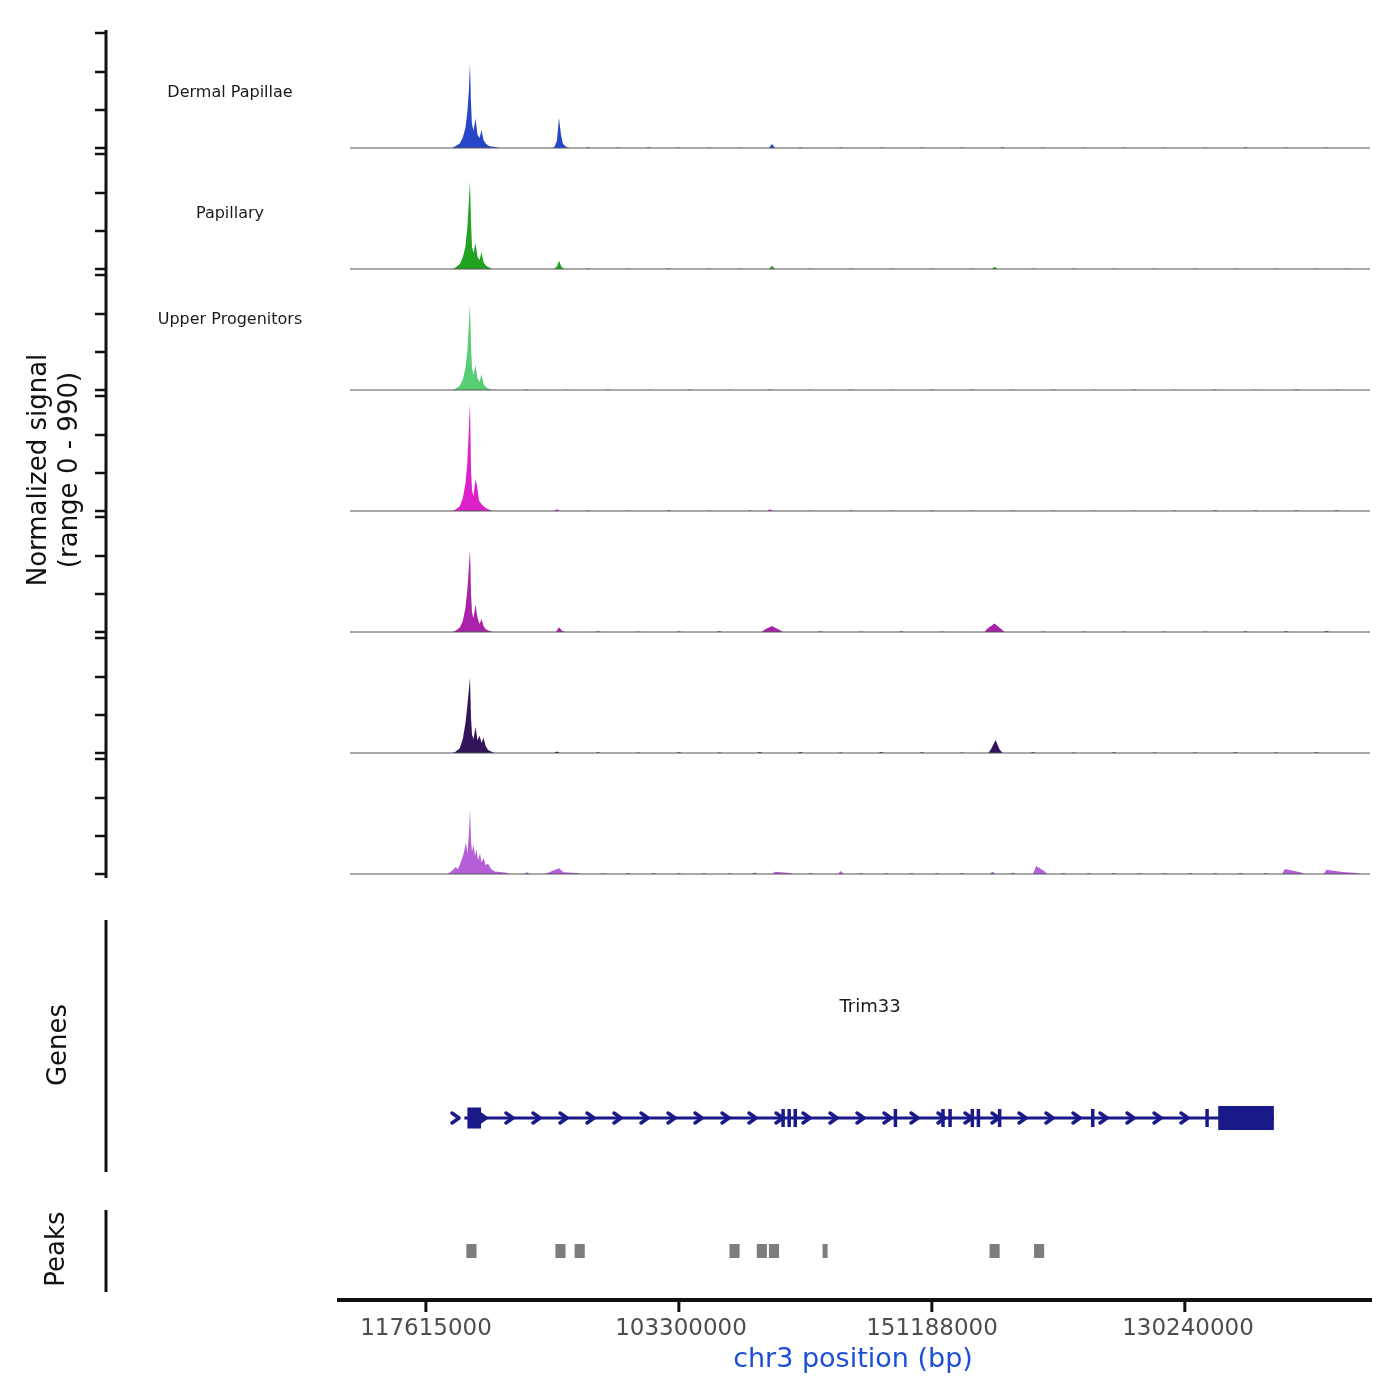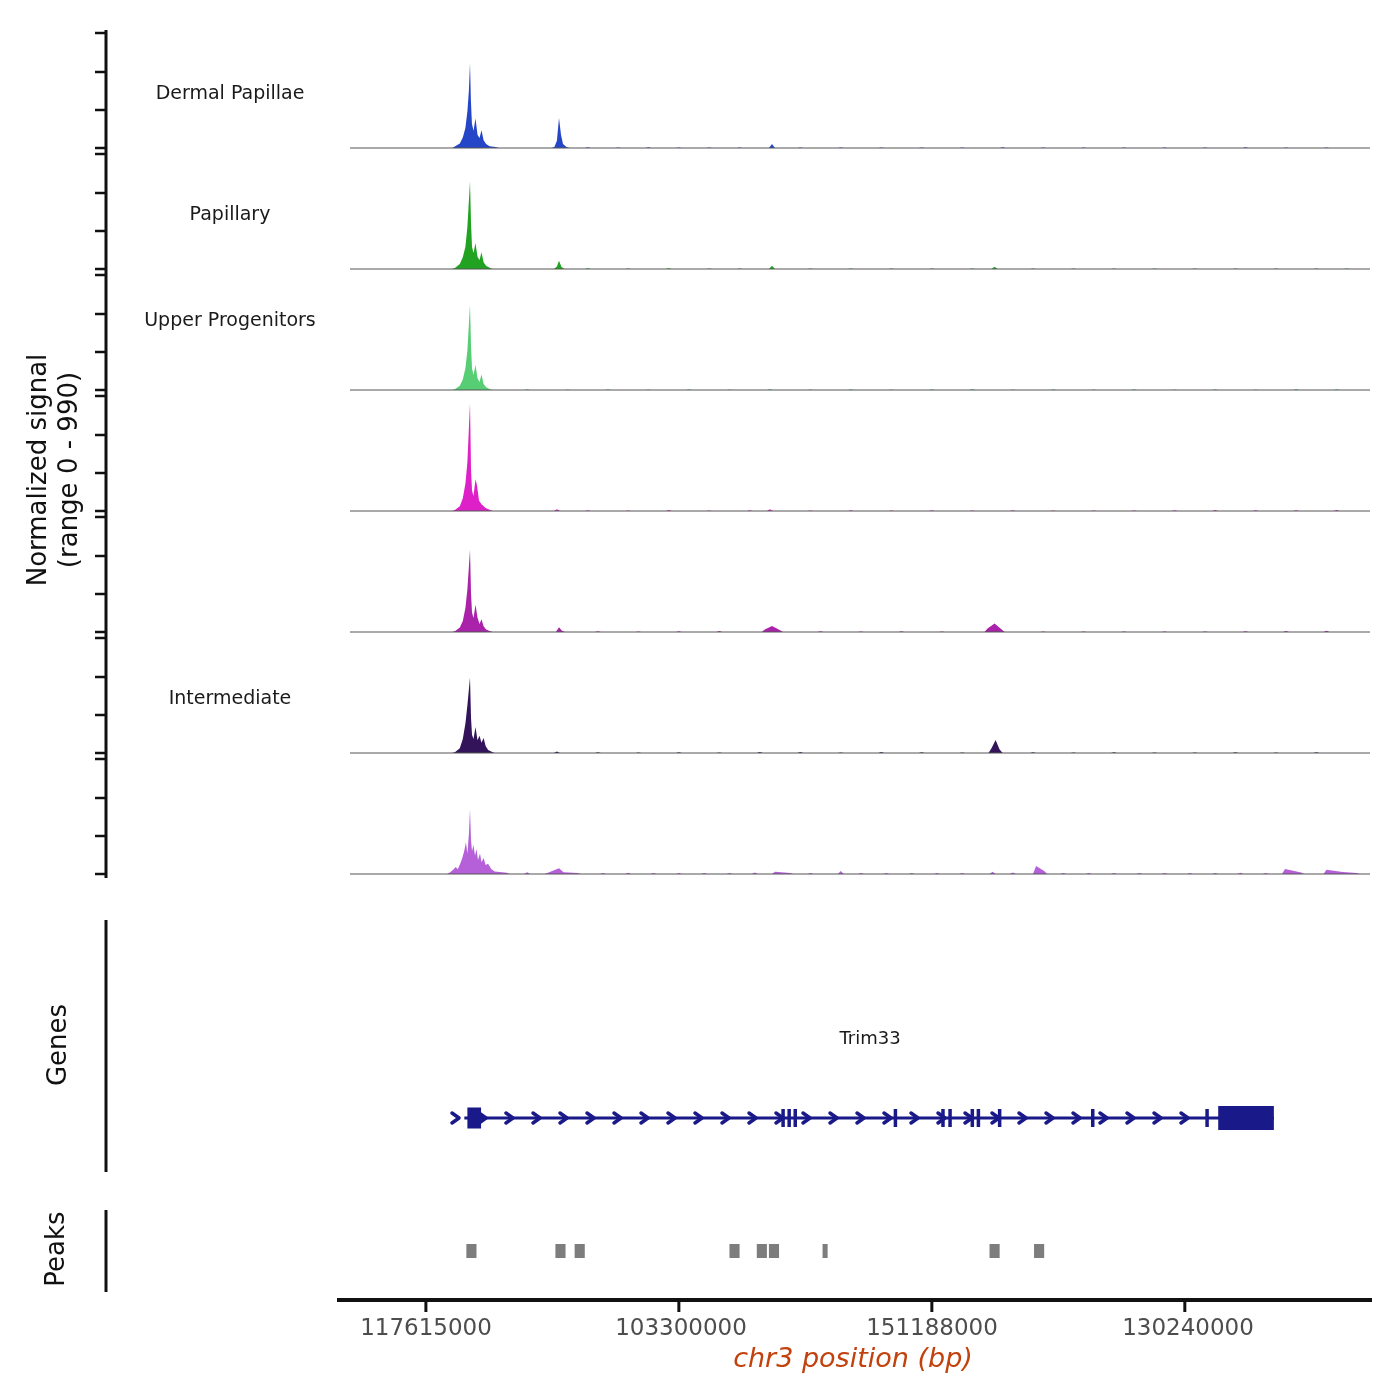--- a/index.html
+++ b/index.html
@@ -1,26 +1,26 @@
 <!DOCTYPE html>
 <html><head>
 <meta charset="utf-8">
 <style>
   html,body{margin:0;padding:0;background:#fff;}
   #fig{position:relative;width:1400px;height:1400px;background:#ffffff;
        font-family:"DejaVu Sans","Liberation Sans",sans-serif;overflow:hidden;}
   #chart-svg{position:absolute;left:0;top:0;}
   .abs{position:absolute;}
-  .track-label{width:270px;left:95px;text-align:center;font-size:19px;color:#1a1a1a;height:30px;line-height:30px;}
+  .track-label{width:270px;left:95px;text-align:center;font-size:16px;color:#1a1a1a;height:30px;line-height:30px;}
   .rot{transform:rotate(-90deg);transform-origin:center center;text-align:center;color:#111;}
   .ylab{width:300px;height:64px;left:-96px;top:438px;font-size:26px;line-height:31px;}
   .sidelab{width:260px;height:34px;font-size:26px;line-height:34px;}
-  .gene-name{left:790px;top:1027px;width:160px;text-align:center;font-size:18px;color:#1a1a1a;}
+  .gene-name{left:790px;top:995px;width:160px;text-align:center;font-size:18px;color:#1a1a1a;}
   .xtick{width:170px;text-align:center;top:1314px;font-size:23px;color:#4d4d4d;}
-  .xtitle{left:353px;top:1342px;width:1000px;text-align:center;font-size:27px;color:#c2410c;font-style:italic;}
+  .xtitle{left:353px;top:1342px;width:1000px;text-align:center;font-size:27px;color:#1d4ed8;}
 </style>
 </head>
 <body>
 
 <div id="fig">
 
   <svg id="chart-svg" width="1400" height="1400" viewBox="0 0 1400 1400">
       <g>
         <line x1="106" y1="30" x2="106" y2="878" stroke="#111" stroke-width="3"></line>
         <line x1="95" y1="33" x2="106" y2="33" stroke="#111" stroke-width="2.5"></line>
@@ -147,21 +147,20 @@
     </svg>
 
   <div class="abs rot ylab">
     <div>Normalized signal</div>
     <div>(range 0 - 990)</div>
   </div>
 
   <div class="abs track-label" style="top:77px">Dermal Papillae</div>
   <div class="abs track-label" style="top:198px">Papillary</div>
   <div class="abs track-label" style="top:304px">Upper Progenitors</div>
-  <div class="abs track-label" style="top:682px">Intermediate</div>
 
   <div class="abs rot sidelab" style="left:-73px;top:1028px">Genes</div>
   <div class="abs rot sidelab" style="left:-75px;top:1232px">Peaks</div>
 
   <div class="abs gene-name">Trim33</div>
 
   <div class="abs xtick" style="left:341px">117615000</div>
   <div class="abs xtick" style="left:596px">103300000</div>
   <div class="abs xtick" style="left:847px">151188000</div>
   <div class="abs xtick" style="left:1103px">130240000</div>

